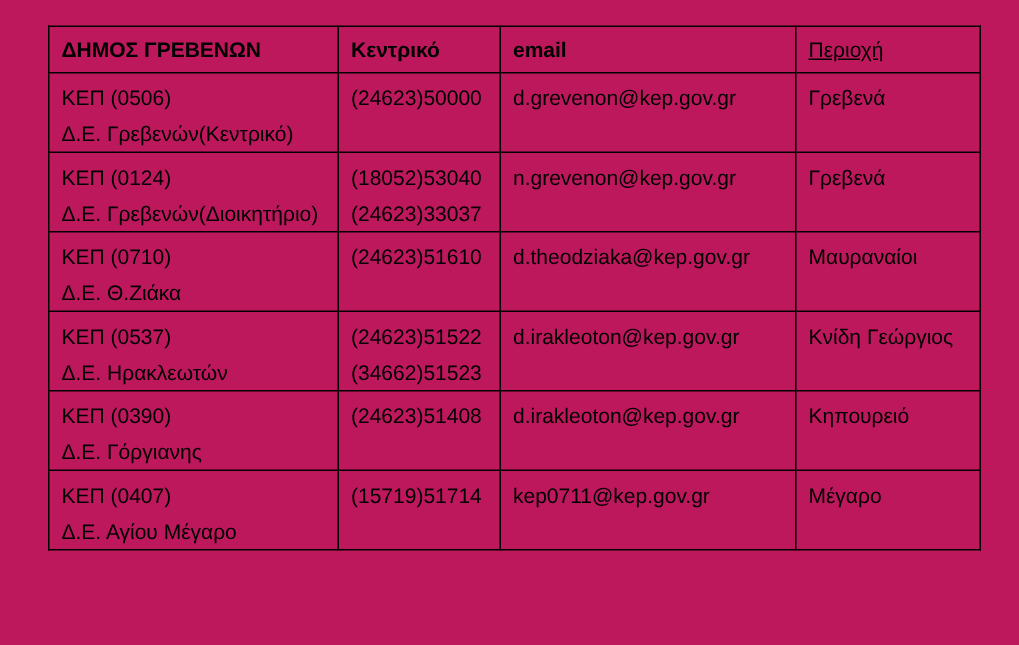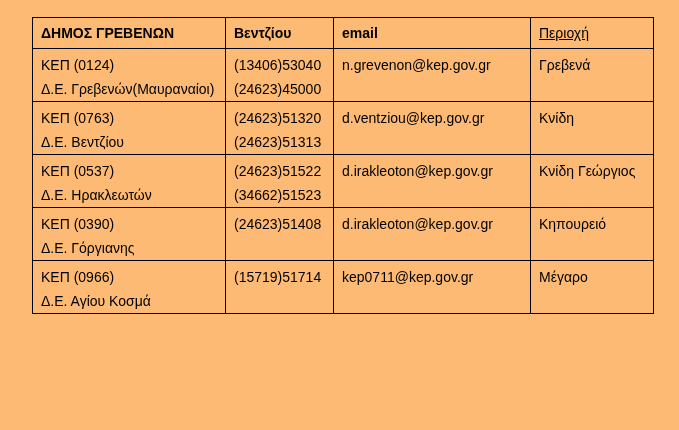--- a/index.html
+++ b/index.html
@@ -8,21 +8,21 @@
     background: #ffffff;
     width: 679px;
     height: 430px;
     font-family: "Liberation Sans", sans-serif;
     color: #000000;
   }
   .page {
     position: relative;
     width: 679px;
     height: 430px;
-    background: #fdba74;
+    background: #be185d;
     overflow: hidden;
   }
   table.kep-table {
     border-collapse: collapse;
     table-layout: fixed;
     position: absolute;
     left: 32px;
     top: 17px;
     width: 621px;
   }
@@ -60,56 +60,72 @@
   <table class="kep-table">
     <colgroup>
       <col style="width:193px">
       <col style="width:108px">
       <col style="width:197px">
       <col style="width:123px">
     </colgroup>
     <thead>
       <tr>
         <th>ΔΗΜΟΣ ΓΡΕΒΕΝΩΝ</th>
-        <th>Βεντζίου</th>
+        <th>Κεντρικό</th>
         <th>email</th>
         <th class="regular">Περιοχή</th>
       </tr>
     </thead>
     <tbody>
       <tr>
         <td>
-          <div>ΚΕΠ (0124)</div>
-          <div>Δ.Ε. Γρεβενών(Μαυραναίοι)</div>
+          <div>ΚΕΠ (0506)</div>
+          <div>Δ.Ε. Γρεβενών(Κεντρικό)</div>
         </td>
         <td>
-          <div>(13406)53040</div>
-          <div>(24623)45000</div>
+          <div>(24623)50000</div>
+          <div></div>
+        </td>
+        <td>
+          <div>d.grevenon@kep.gov.gr</div>
+        </td>
+        <td>
+          <div>Γρεβενά</div>
+        </td>
+      </tr>
+      <tr>
+        <td>
+          <div>ΚΕΠ (0124)</div>
+          <div>Δ.Ε. Γρεβενών(Διοικητήριο)</div>
+        </td>
+        <td>
+          <div>(18052)53040</div>
+          <div>(24623)33037</div>
         </td>
         <td>
           <div>n.grevenon@kep.gov.gr</div>
         </td>
         <td>
           <div>Γρεβενά</div>
         </td>
       </tr>
       <tr>
         <td>
-          <div>ΚΕΠ (0763)</div>
-          <div>Δ.Ε. Βεντζίου</div>
+          <div>ΚΕΠ (0710)</div>
+          <div>Δ.Ε. Θ.Ζιάκα</div>
         </td>
         <td>
-          <div>(24623)51320</div>
-          <div>(24623)51313</div>
+          <div>(24623)51610</div>
+          <div></div>
         </td>
         <td>
-          <div>d.ventziou@kep.gov.gr</div>
+          <div>d.theodziaka@kep.gov.gr</div>
         </td>
         <td>
-          <div>Κνίδη</div>
+          <div>Μαυραναίοι</div>
         </td>
       </tr>
       <tr>
         <td>
           <div>ΚΕΠ (0537)</div>
           <div>Δ.Ε. Ηρακλεωτών</div>
         </td>
         <td>
           <div>(24623)51522</div>
           <div>(34662)51523</div>
@@ -132,22 +148,22 @@
         </td>
         <td>
           <div>d.irakleoton@kep.gov.gr</div>
         </td>
         <td>
           <div>Κηπουρειό</div>
         </td>
       </tr>
       <tr>
         <td>
-          <div>ΚΕΠ (0966)</div>
-          <div>Δ.Ε. Αγίου Κοσμά</div>
+          <div>ΚΕΠ (0407)</div>
+          <div>Δ.Ε. Αγίου Μέγαρο</div>
         </td>
         <td>
           <div>(15719)51714</div>
           <div></div>
         </td>
         <td>
           <div>kep0711@kep.gov.gr</div>
         </td>
         <td>
           <div>Μέγαρο</div>

